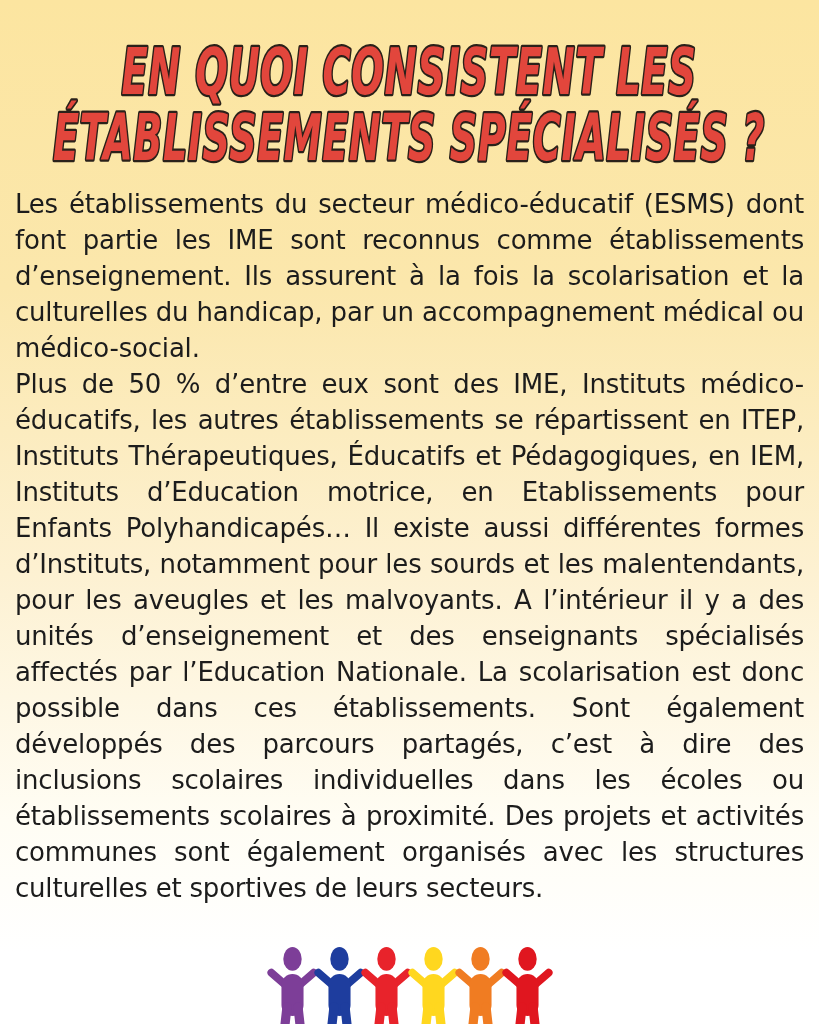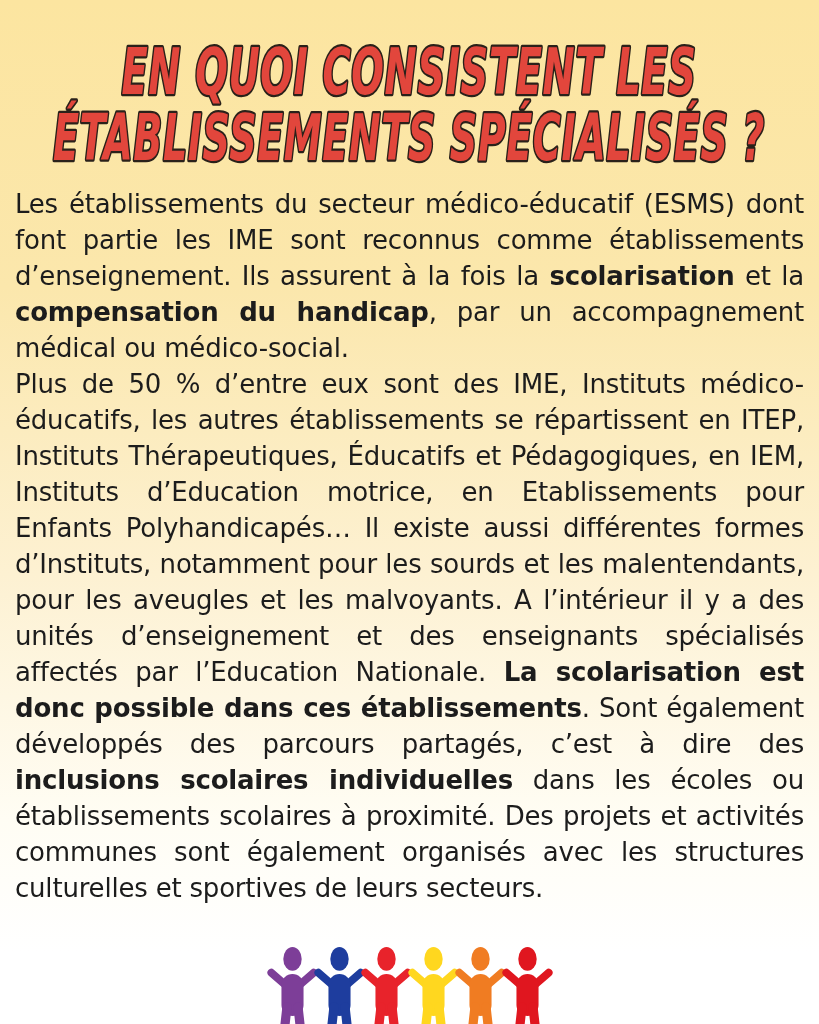--- a/index.html
+++ b/index.html
@@ -37,21 +37,21 @@
   
   .article {
     margin: 14px 15px 0 15px;
     color: var(--text-color, #1c1c1c);
     font-size: 26px;
     line-height: 36px;
     text-align: justify;
     letter-spacing: -0.2px;
   }
   .article p { margin: 0; }
-  .article b { font-weight: bold; }
+  .article b { font-weight: normal; }
 
   
   .people {
     position: absolute;
     left: 0; right: 0; bottom: 6px;
     display: flex;
     justify-content: center;
     align-items: flex-end;
   }
   .person { width: 57px; height: 92px; margin: 0 -5px; display: block; }
@@ -60,21 +60,21 @@
 <body>
 
 <div class="page">
 
   <svg class="title-svg" width="819" height="152" viewBox="0 0 819 152" role="img">
     <text class="title-line" x="409" y="74" text-anchor="middle" textLength="575" lengthAdjust="spacingAndGlyphs">EN QUOI CONSISTENT LES</text>
     <text class="title-line" x="409" y="140" text-anchor="middle" textLength="712" lengthAdjust="spacingAndGlyphs">ÉTABLISSEMENTS SPÉCIALISÉS ?</text>
   </svg>
 
   <main class="article">
-      <p><span>Les établissements du secteur médico-éducatif (ESMS) dont font partie les IME sont reconnus comme établissements d’enseignement. Ils assurent à la fois la </span><b>scolarisation</b><span> et la </span><b>compensation du handicap</b><span>, par un accompagnement médical ou médico-social.</span></p>
+      <p><span>Les établissements du secteur médico-éducatif (ESMS) dont font partie les IME sont reconnus comme établissements d’enseignement. Ils assurent à la fois la </span><b>scolarisation</b><span> et la </span><b>culturelles du handicap</b><span>, par un accompagnement médical ou médico-social.</span></p>
       <p><span>Plus de 50 % d’entre eux sont des IME, Instituts médico-éducatifs, les autres établissements se répartissent en ITEP, Instituts Thérapeutiques, Éducatifs et Pédagogiques, en IEM, Instituts d’Education motrice, en Etablissements pour Enfants Polyhandicapés… Il existe aussi différentes formes d’Instituts, notamment pour les sourds et les malentendants, pour les aveugles et les malvoyants. A l’intérieur il y a des unités d’enseignement et des enseignants spécialisés affectés par l’Education Nationale. </span><b>La scolarisation est donc possible dans ces établissements</b><span>. Sont également développés des parcours partagés, c’est à dire des </span><b>inclusions scolaires individuelles</b><span> dans les écoles ou établissements scolaires à proximité. Des projets et activités communes sont également organisés avec les structures culturelles et sportives de leurs secteurs.</span></p>
     </main>
 
   <div class="people">
       <svg viewBox="0 0 120 200" class="person">
         <ellipse cx="60" cy="28" rx="20" ry="26" fill="#7d3e98"></ellipse>
         <path d="M60,98 L14,58 M60,98 L106,58" stroke="#7d3e98" stroke-width="17" stroke-linecap="round" fill="none"></path>
         <path d="M60,85 L60,128" stroke="#7d3e98" stroke-width="48" stroke-linecap="round" fill="none"></path>
         <path d="M48,132 L42,186 M72,132 L78,186" stroke="#7d3e98" stroke-width="20" stroke-linecap="round" fill="none"></path>
       </svg>

